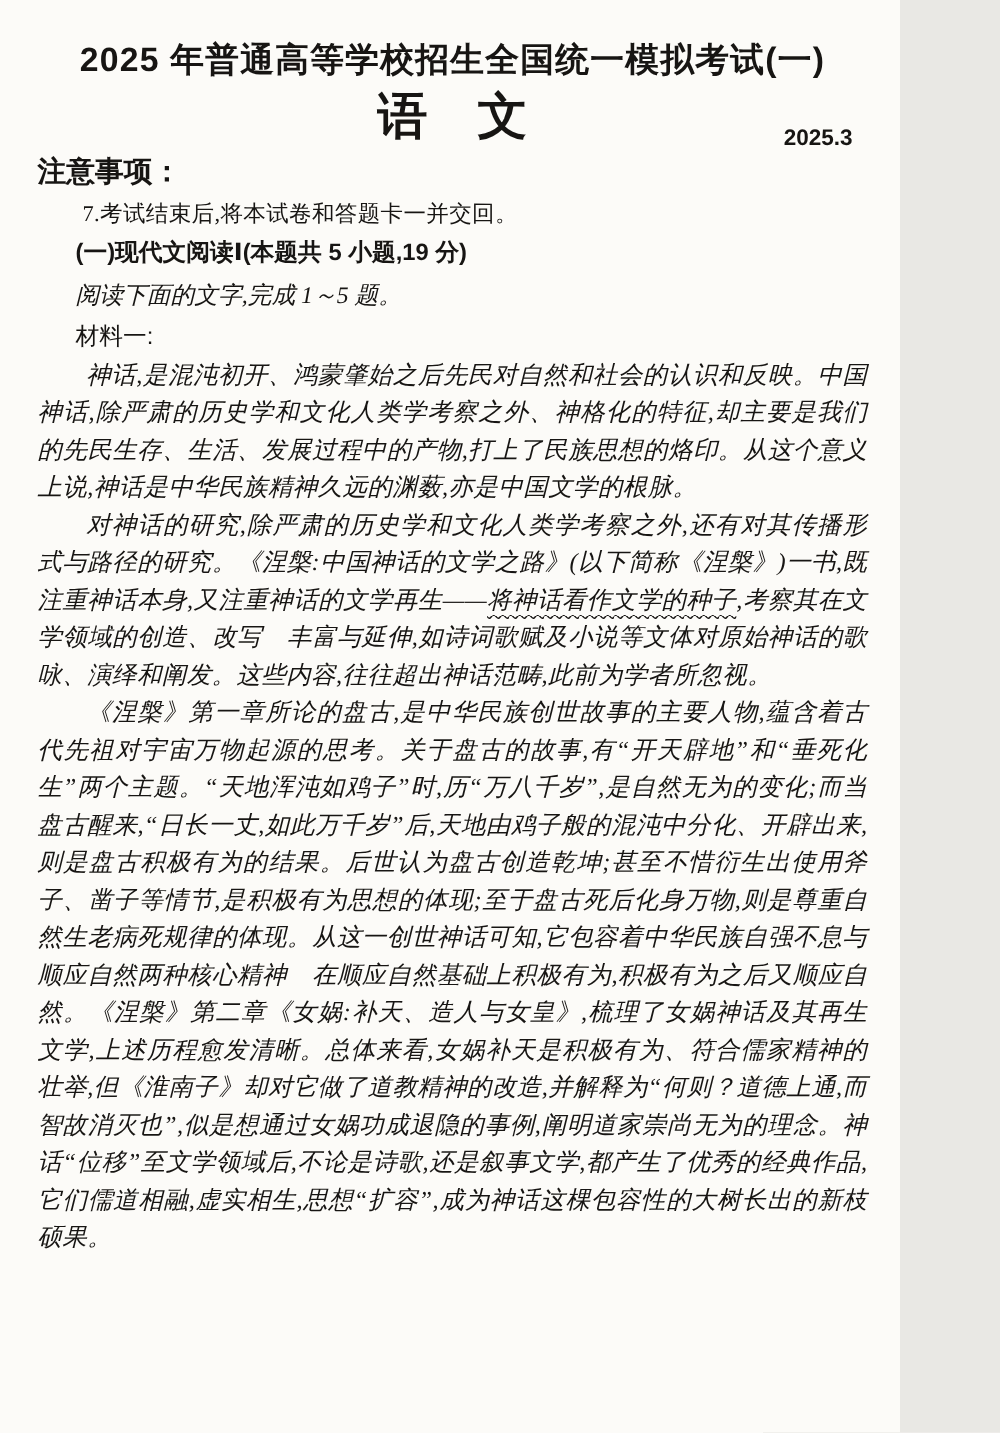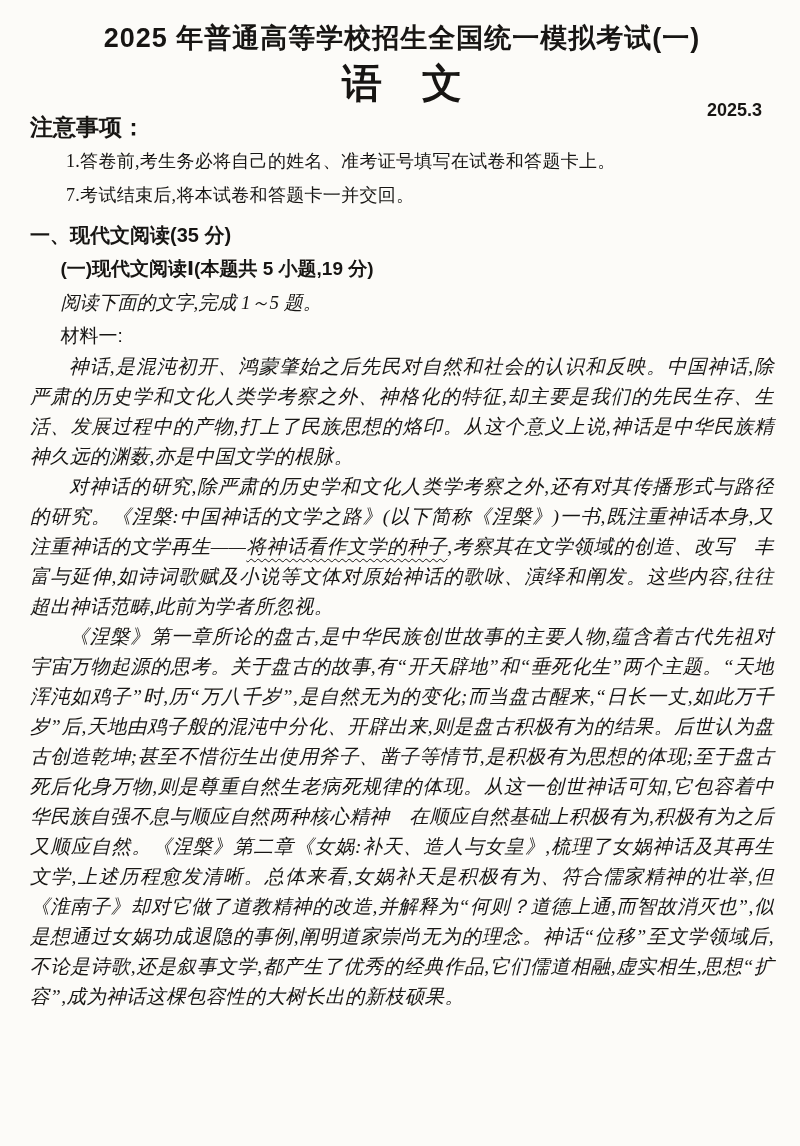--- a/index.html
+++ b/index.html
@@ -5,23 +5,23 @@
   * { margin: 0; padding: 0; box-sizing: border-box; }
   html, body { background: #e9e8e4; }
   body {
     width: 800px; height: 1146px;
     font-family: "Liberation Serif", "DejaVu Serif", serif;
     color: #171513;
     overflow: hidden;
   }
   .page {
     position: relative;
-    width: 800px; height: 1146px;
+    width: 720px; height: 1146px;
     background: #fcfbf8;
-    padding: 8px 26px 0 30px;
+    padding: 18px 26px 0 30px;
     overflow: hidden;
   }
   
   .exam-title {
     font-family: "Liberation Sans", "DejaVu Sans", sans-serif;
     font-size: 27px;
     font-weight: 700;
     text-align: center;
     letter-spacing: 1px;
     margin-top: 12px;
@@ -133,26 +133,24 @@
 <div class="page">
 
   <header>
     <h1 class="exam-title">2025 年普通高等学校招生全国统一模拟考试(一)</h1>
     <div class="subject-title">语　文</div>
     <div class="exam-date">2025.3</div>
   </header>
 
   <section class="notice">
     <div class="notice-heading">注意事项：</div>
-    <p class="notice-item">1.答卷前,考生务必将自己的姓名、准考证号填写在试卷和答题卡上。</p>
     <p class="notice-item">7.考试结束后,将本试卷和答题卡一并交回。</p>
   </section>
 
   <section class="reading-section">
-    <h2 class="section-heading">一、现代文阅读(35 分)</h2>
     <h3 class="sub-heading">(一)现代文阅读Ⅰ(本题共 5 小题,19 分)</h3>
     <p class="instruction">阅读下面的文字,完成 1～5 题。</p>
     <div class="material-label">材料一:</div>
 
     <p class="material-para">神话,是混沌初开、鸿蒙肇始之后先民对自然和社会的认识和反映。中国神话,除严肃的历史学和文化人类学考察之外、神格化的特征,却主要是我们的先民生存、生活、发展过程中的产物,打上了民族思想的烙印。从这个意义上说,神话是中华民族精神久远的渊薮,亦是中国文学的根脉。</p>
     <p class="material-para"><span>对神话的研究,除严肃的历史学和文化人类学考察之外,还有对其传播形式与路径的研究。《涅槃:中国神话的文学之路》(以下简称《涅槃》)一书,既注重神话本身,又注重神话的文学再生——</span><span class="wavy">将神话看作文学的种子</span><span>,考察其在文学领域的创造、改写　丰富与延伸,如诗词歌赋及小说等文体对原始神话的歌咏、演绎和阐发。这些内容,往往超出神话范畴,此前为学者所忽视。</span></p>
     <p class="material-para">《涅槃》第一章所论的盘古,是中华民族创世故事的主要人物,蕴含着古代先祖对宇宙万物起源的思考。关于盘古的故事,有“开天辟地”和“垂死化生”两个主题。“天地浑沌如鸡子”时,历“万八千岁”,是自然无为的变化;而当盘古醒来,“日长一丈,如此万千岁”后,天地由鸡子般的混沌中分化、开辟出来,则是盘古积极有为的结果。后世认为盘古创造乾坤;甚至不惜衍生出使用斧子、凿子等情节,是积极有为思想的体现;至于盘古死后化身万物,则是尊重自然生老病死规律的体现。从这一创世神话可知,它包容着中华民族自强不息与顺应自然两种核心精神　在顺应自然基础上积极有为,积极有为之后又顺应自然。《涅槃》第二章《女娲:补天、造人与女皇》,梳理了女娲神话及其再生文学,上述历程愈发清晰。总体来看,女娲补天是积极有为、符合儒家精神的壮举,但《淮南子》却对它做了道教精神的改造,并解释为“何则？道德上通,而智故消灭也”,似是想通过女娲功成退隐的事例,阐明道家崇尚无为的理念。神话“位移”至文学领域后,不论是诗歌,还是叙事文学,都产生了优秀的经典作品,它们儒道相融,虚实相生,思想“扩容”,成为神话这棵包容性的大树长出的新枝硕果。</p>
   </section>
 
 

